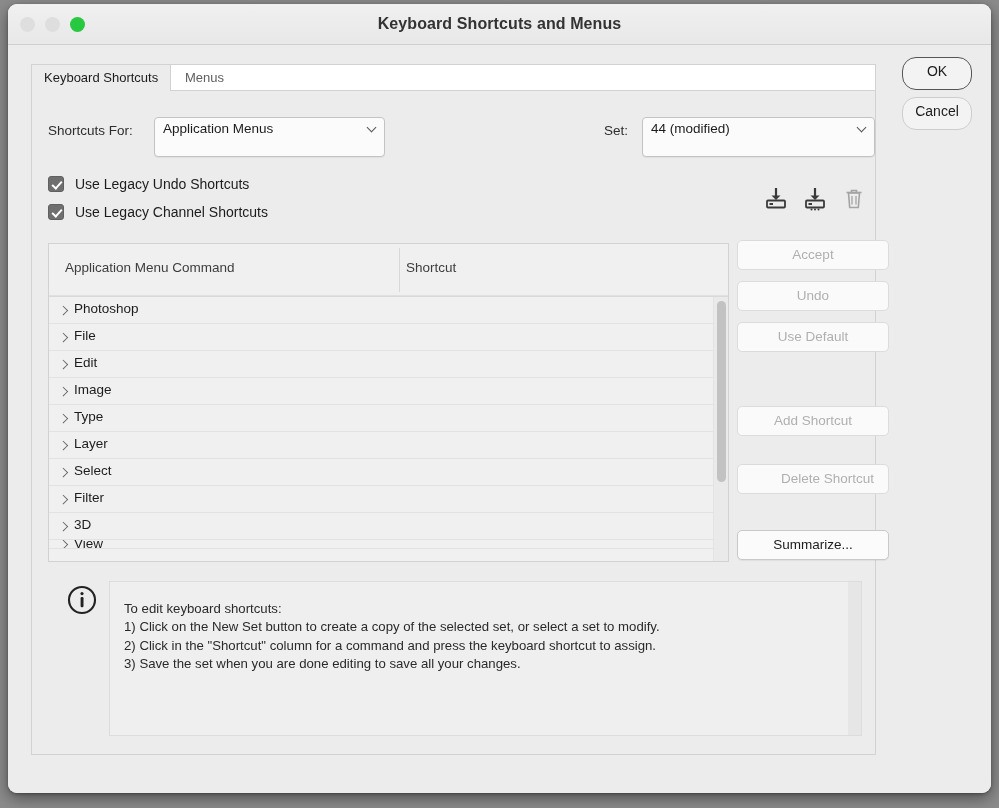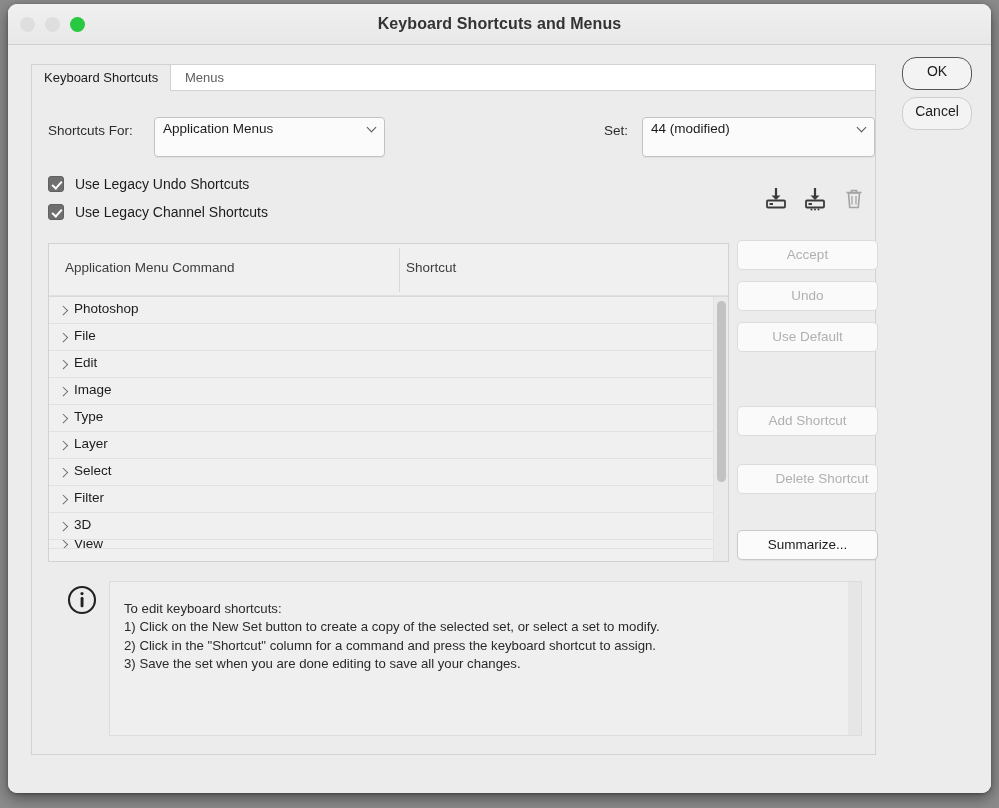--- a/index.html
+++ b/index.html
@@ -272,21 +272,21 @@
     width: 9px;
     height: 181px;
     border-radius: 5px;
     background: #c2c2c2;
   }
 
   
   .sidebtn {
     position: absolute;
     left: 705px;
-    width: 141px;
+    width: 152px;
     height: 30px;
     border: 1px solid #dcdcdc;
     border-radius: 5px;
     background: #fafafa;
     font-size: 13.5px;
     color: #b0b0b0;
     text-align: center;
     line-height: 28px;
     cursor: default;
     white-space: nowrap;

